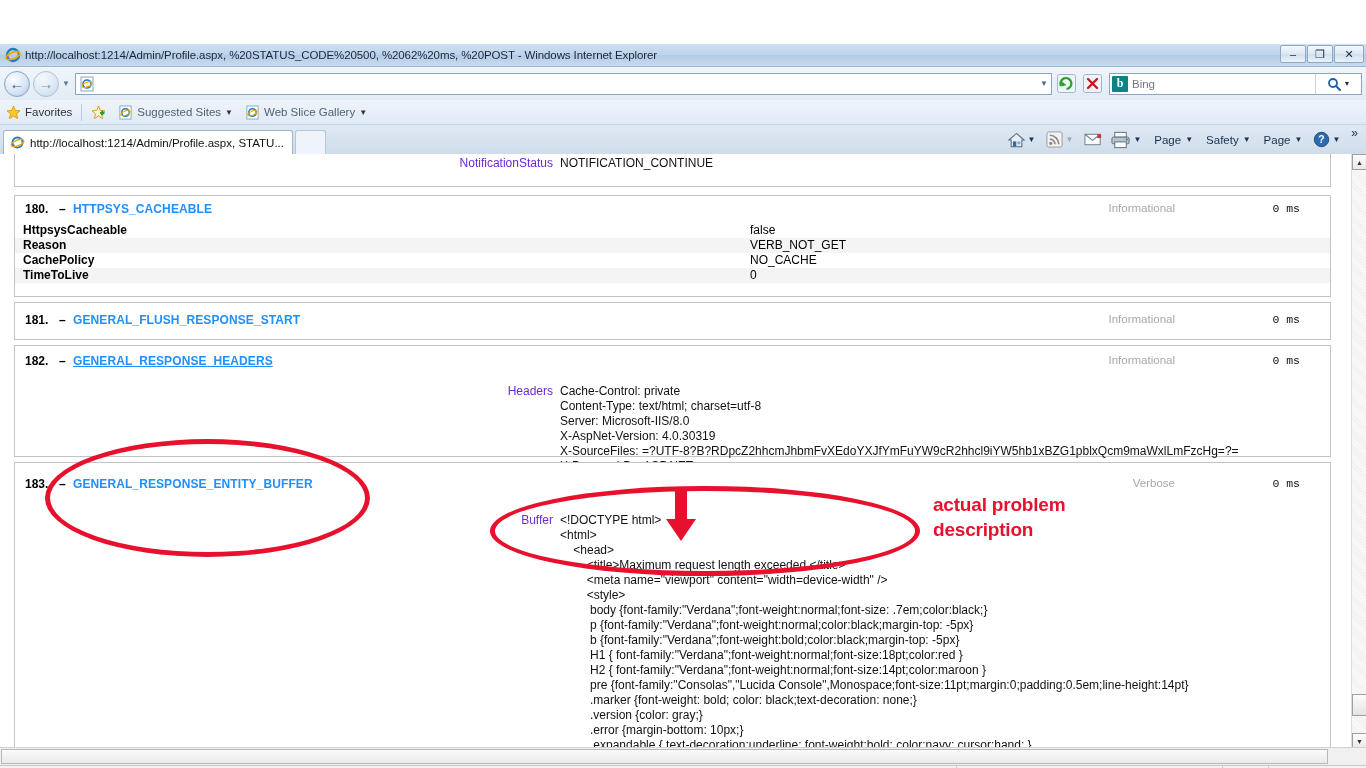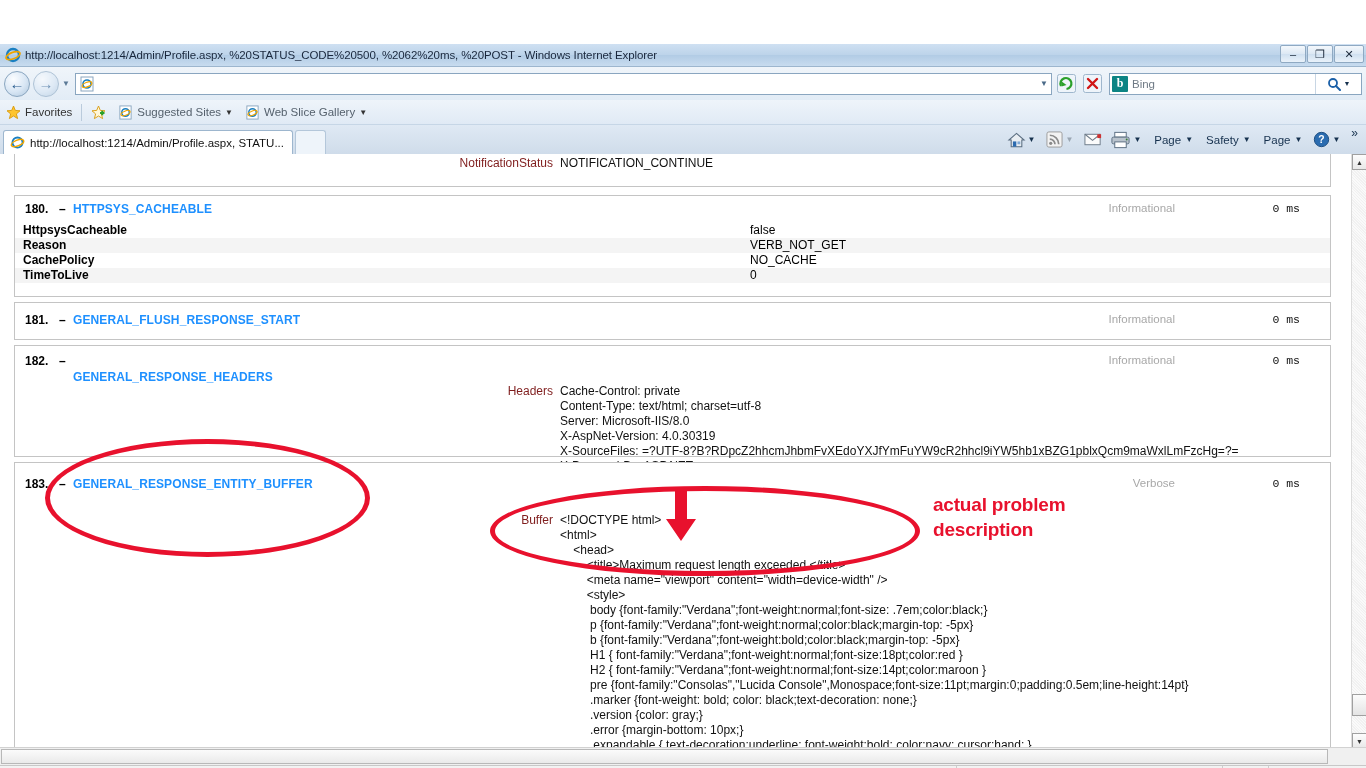--- a/index.html
+++ b/index.html
@@ -160,21 +160,21 @@
 
   .striped-row {
     display: flex; font-size: 12px; line-height: 15px; font-weight: bold; color: #000;
   }
   .striped-row.alt { background: #f4f4f4; }
   .sr-name { width: 735px; padding-left: 8px; }
   .sr-val { flex: 1; font-weight: normal; }
 
   .detail-row { display: flex; font-size: 12px; line-height: 15px; }
   .dr-label {
-    width: 545px; text-align: right; padding-right: 7px; color: #7f1d1d;
+    width: 545px; text-align: right; padding-right: 7px; color: #6d28d9;
     white-space: nowrap; flex: 0 0 545px;
   }
   .dr-val { color: #111; white-space: pre; }
 
   
   .ellipse {
     position: absolute; border: 5px solid #e8112d; border-radius: 50%;
     background: transparent; pointer-events: none;
   }
   .annot-text {
@@ -468,21 +468,21 @@
           <span class="evt-name" style="left:58px; top:10px;">GENERAL_FLUSH_RESPONSE_START</span>
           <span class="evt-sev" style="top:10px;">Informational</span>
           <span class="evt-ms" style="top:10px;">0 ms</span>
         </div>
       </div>
 
       <div class="evt-block" style="top:191px; height:112px;">
         <div class="evt-head">
           <span class="evt-num" style="top:8px;">182.</span>
           <span class="evt-dash" style="left:44px; top:8px;">–</span>
-          <span class="evt-name" style="left:58px; top:24px;">GENERAL_RESPONSE_HEADERS</span>
+          <span class="evt-name" style="left:58px; top:8px;text-decoration:underline;">GENERAL_RESPONSE_HEADERS</span>
           <span class="evt-sev" style="top:8px;">Informational</span>
           <span class="evt-ms" style="top:8px;">0 ms</span>
         </div>
         <div style="margin-top:11px;">
           <div class="detail-row">
             <div class="dr-label">Headers</div>
             <div class="dr-val">Cache-Control: private</div>
           </div>
           <div class="detail-row">
             <div class="dr-label"></div>

